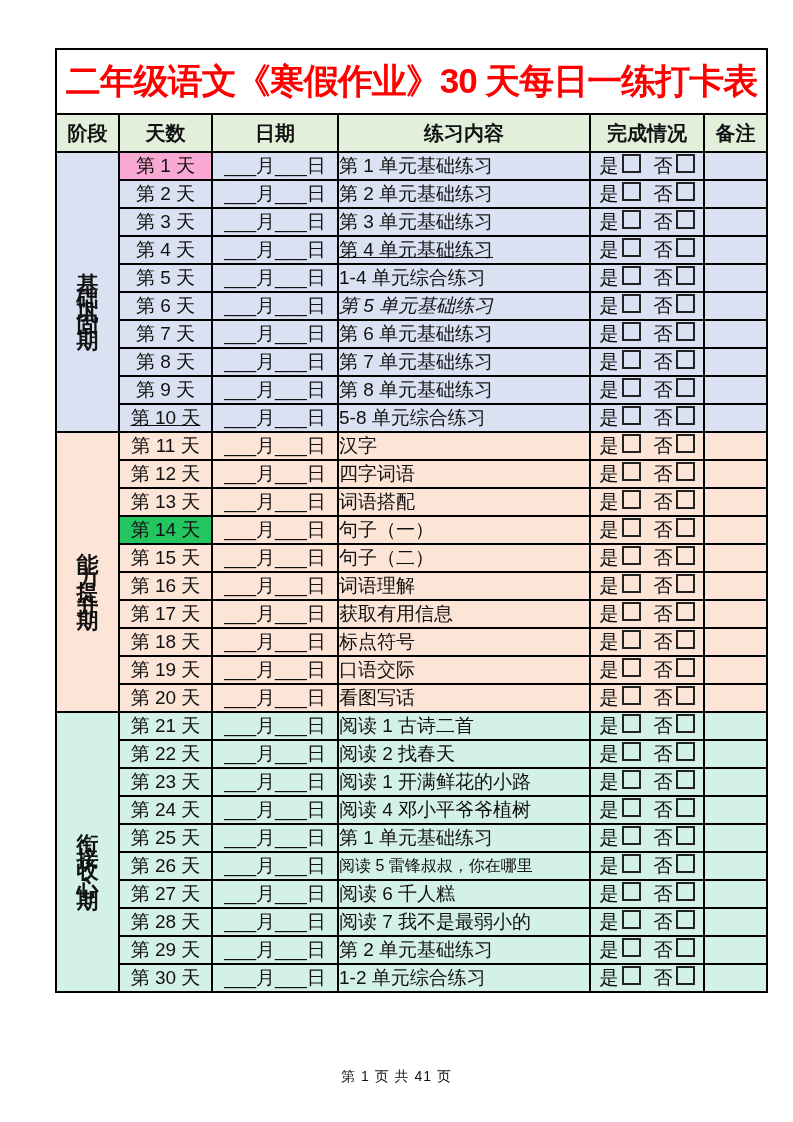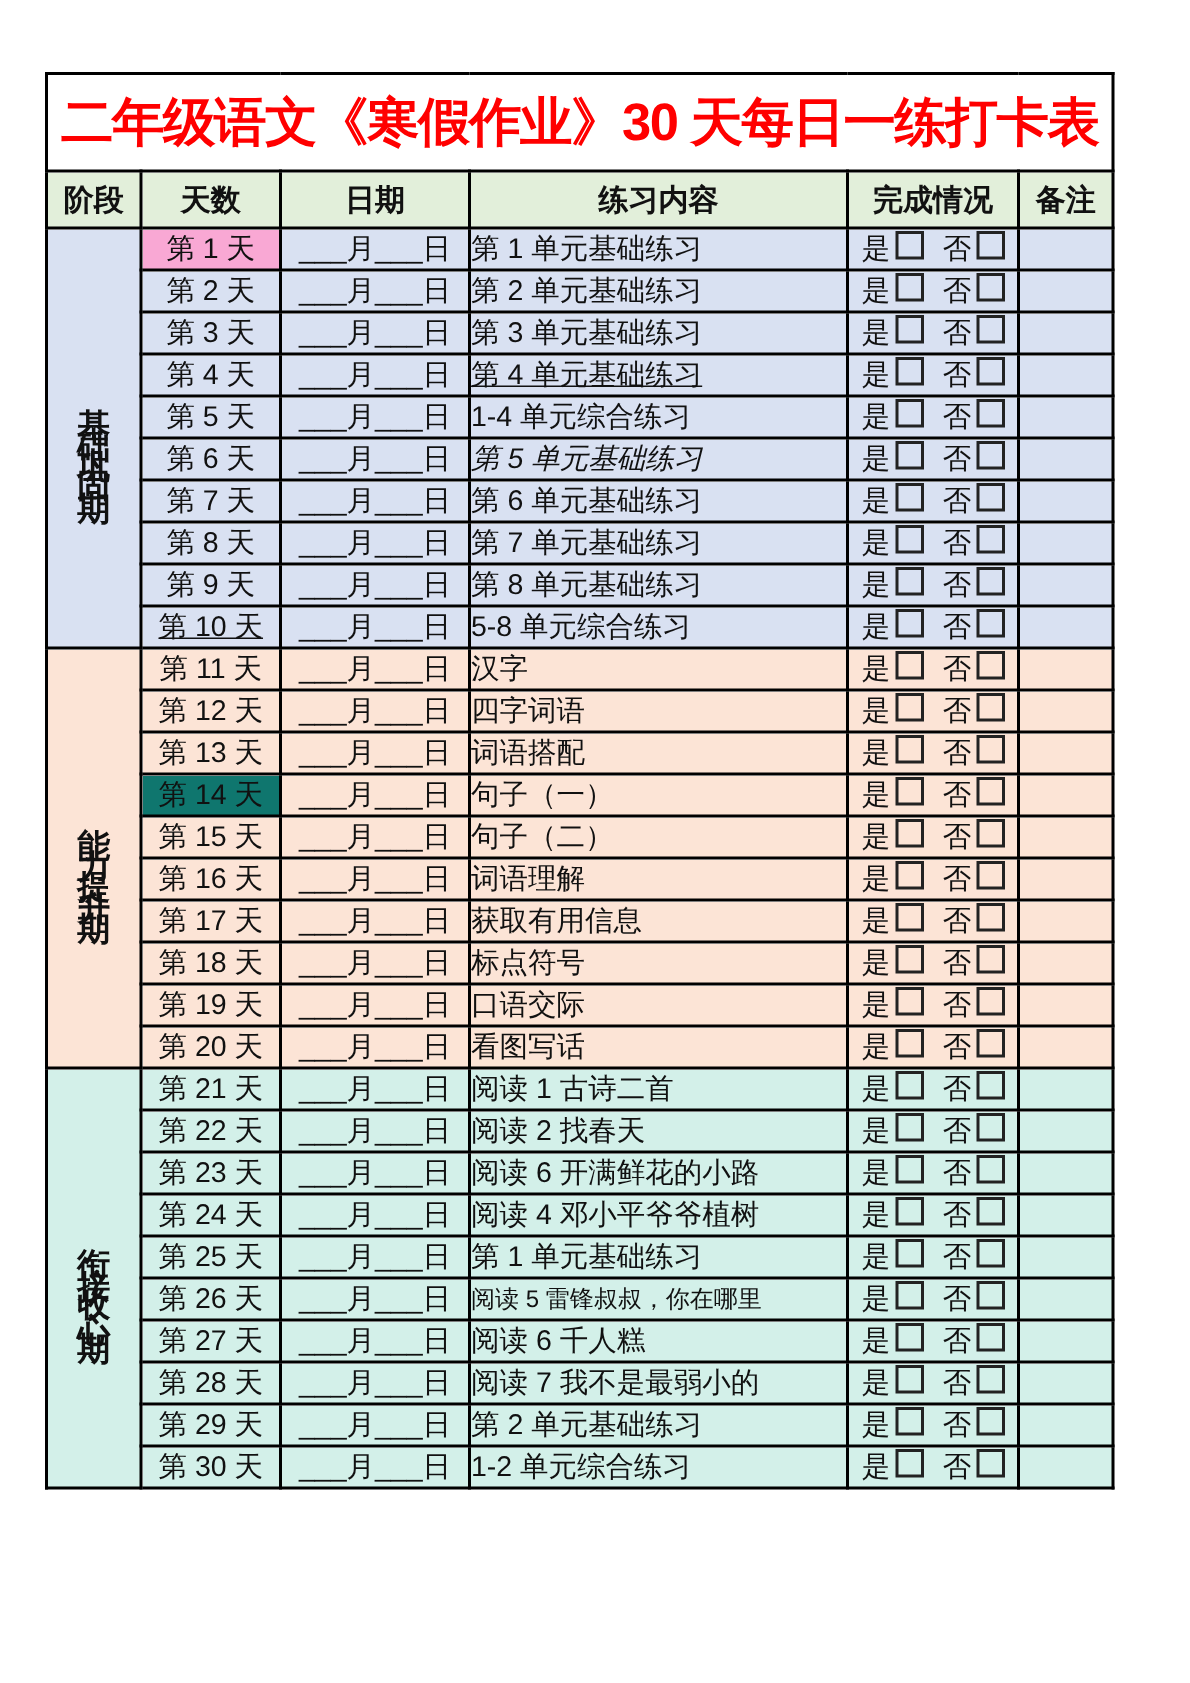--- a/index.html
+++ b/index.html
@@ -15,21 +15,21 @@
   }
   .sheet{
     position:relative;
     width:793px;
     height:1122px;
     background:#ffffff;
     overflow:hidden;
   }
   table.checkin{
     position:absolute;
-    left:30px;
+    left:55px;
     top:48px;
     width:711px;
     border-collapse:collapse;
     table-layout:fixed;
     padding-left:47px;
   }
   table.checkin td, table.checkin th{
     border:2px solid var(--border);
     padding:0;
     overflow:hidden;
@@ -215,21 +215,21 @@
           <td class="notes-cell" style="background: rgb(252, 228, 214);"></td>
         </tr>
         <tr class="data-row">
           <td class="day-cell" style="background: rgb(252, 228, 214);">第 13 天</td>
           <td class="date-cell" style="background: rgb(252, 228, 214);">___月___日</td>
           <td class="content-cell" style="background: rgb(252, 228, 214);">词语搭配</td>
           <td class="completion-cell" style="background: rgb(252, 228, 214);"><span class="yes-group"><span>是</span><span class="checkbox"></span></span><span><span>否</span><span class="checkbox"></span></span></td>
           <td class="notes-cell" style="background: rgb(252, 228, 214);"></td>
         </tr>
         <tr class="data-row">
-          <td class="day-cell" style="background: #0f766e; margin-left: 33px;">第 14 天</td>
+          <td class="day-cell" style="background: #22c55e; margin-left: 33px;">第 14 天</td>
           <td class="date-cell" style="background: rgb(252, 228, 214);">___月___日</td>
           <td class="content-cell" style="background: rgb(252, 228, 214);">句子（一）</td>
           <td class="completion-cell" style="background: rgb(252, 228, 214);"><span class="yes-group"><span>是</span><span class="checkbox"></span></span><span><span>否</span><span class="checkbox"></span></span></td>
           <td class="notes-cell" style="background: rgb(252, 228, 214);"></td>
         </tr>
         <tr class="data-row">
           <td class="day-cell" style="background: rgb(252, 228, 214);">第 15 天</td>
           <td class="date-cell" style="background: rgb(252, 228, 214);">___月___日</td>
           <td class="content-cell" style="background: rgb(252, 228, 214);">句子（二）</td>
           <td class="completion-cell" style="background: rgb(252, 228, 214);"><span class="yes-group"><span>是</span><span class="checkbox"></span></span><span><span>否</span><span class="checkbox"></span></span></td>
@@ -281,21 +281,21 @@
         <tr class="data-row">
           <td class="day-cell" style="background: rgb(211, 240, 233);">第 22 天</td>
           <td class="date-cell" style="background: rgb(211, 240, 233);">___月___日</td>
           <td class="content-cell" style="background: rgb(211, 240, 233);">阅读 2 找春天</td>
           <td class="completion-cell" style="background: rgb(211, 240, 233);"><span class="yes-group"><span>是</span><span class="checkbox"></span></span><span><span>否</span><span class="checkbox"></span></span></td>
           <td class="notes-cell" style="background: rgb(211, 240, 233);"></td>
         </tr>
         <tr class="data-row">
           <td class="day-cell" style="background: rgb(211, 240, 233); margin-left: 16px;">第 23 天</td>
           <td class="date-cell" style="background: rgb(211, 240, 233);">___月___日</td>
-          <td class="content-cell" style="background: rgb(211, 240, 233);">阅读 6 开满鲜花的小路</td>
+          <td class="content-cell" style="background: rgb(211, 240, 233);">阅读 1 开满鲜花的小路</td>
           <td class="completion-cell" style="background: rgb(211, 240, 233);"><span class="yes-group"><span>是</span><span class="checkbox"></span></span><span><span>否</span><span class="checkbox"></span></span></td>
           <td class="notes-cell" style="background: rgb(211, 240, 233);"></td>
         </tr>
         <tr class="data-row">
           <td class="day-cell" style="background: rgb(211, 240, 233);">第 24 天</td>
           <td class="date-cell" style="background: rgb(211, 240, 233);">___月___日</td>
           <td class="content-cell" style="background: rgb(211, 240, 233);">阅读 4 邓小平爷爷植树</td>
           <td class="completion-cell" style="background: rgb(211, 240, 233);"><span class="yes-group"><span>是</span><span class="checkbox"></span></span><span><span>否</span><span class="checkbox"></span></span></td>
           <td class="notes-cell" style="background: rgb(211, 240, 233);"></td>
         </tr>
@@ -337,13 +337,14 @@
         <tr class="data-row">
           <td class="day-cell" style="background: rgb(211, 240, 233);">第 30 天</td>
           <td class="date-cell" style="background: rgb(211, 240, 233);">___月___日</td>
           <td class="content-cell" style="background: rgb(211, 240, 233);">1-2 单元综合练习</td>
           <td class="completion-cell" style="background: rgb(211, 240, 233);"><span class="yes-group"><span>是</span><span class="checkbox"></span></span><span><span>否</span><span class="checkbox"></span></span></td>
           <td class="notes-cell" style="background: rgb(211, 240, 233);"></td>
         </tr>
       </tbody>
   </table>
 
+  <div class="footer">第 1 页 共 41 页</div>
 </div>
 
 </body></html>

